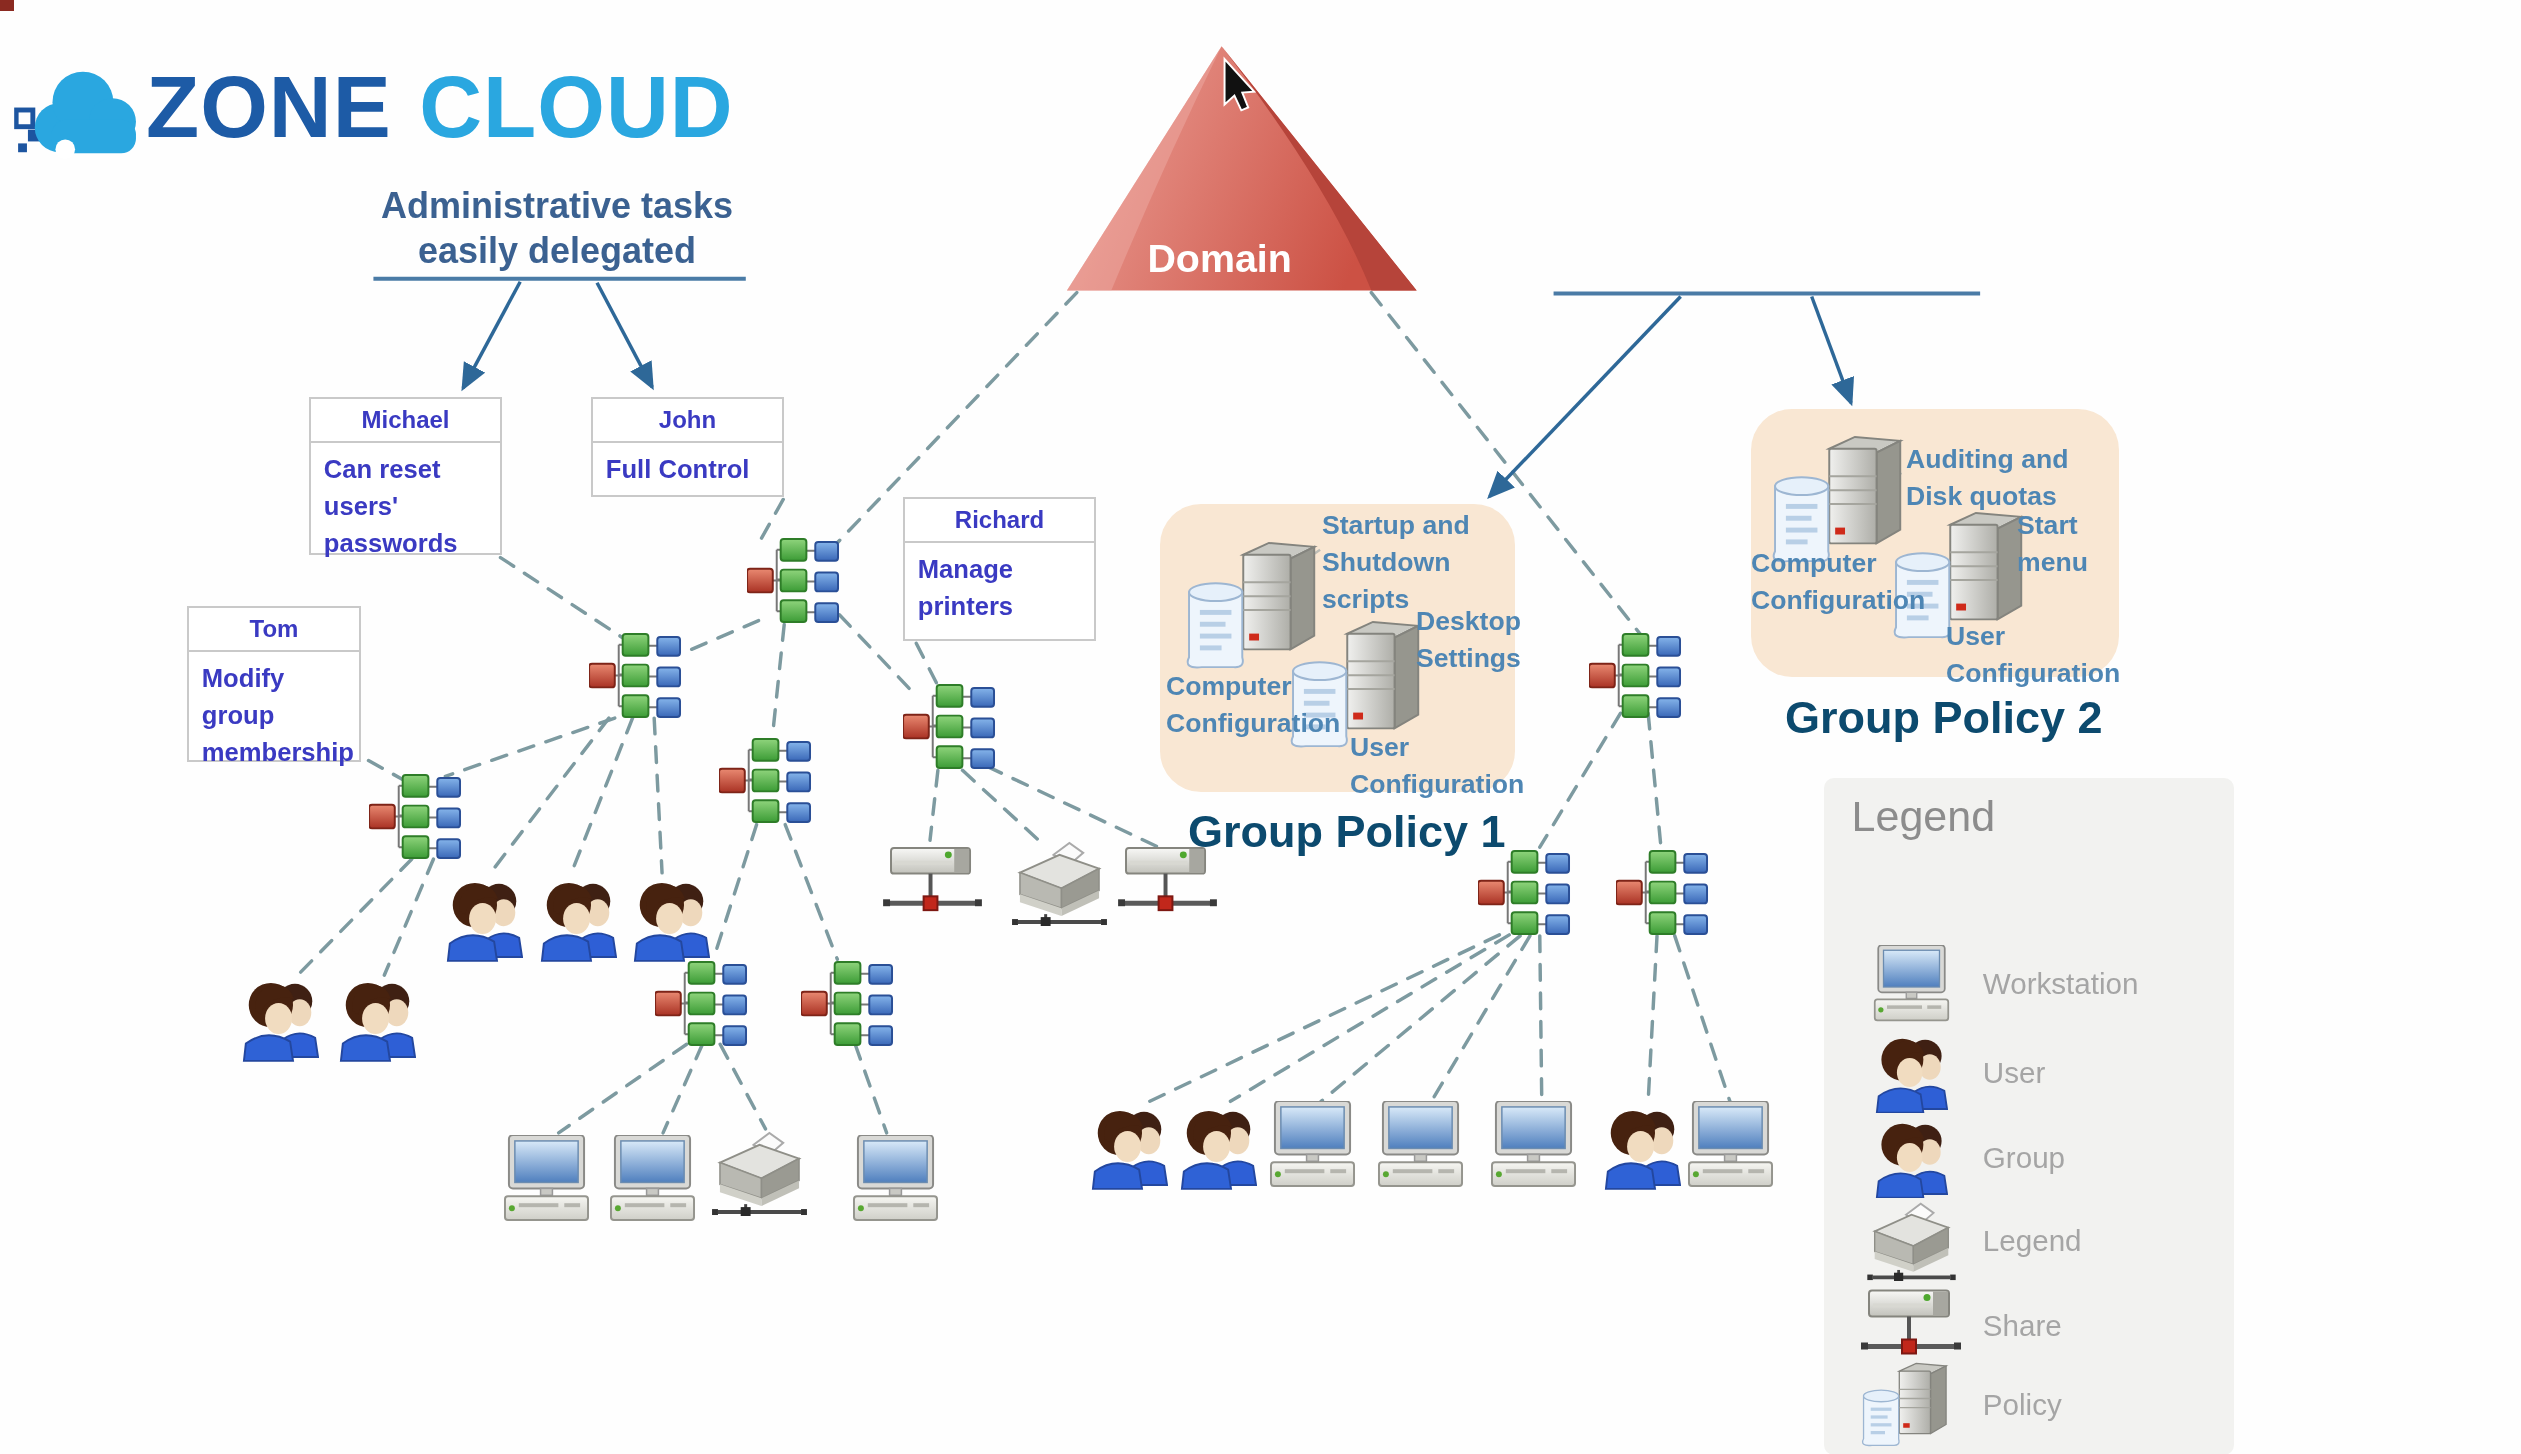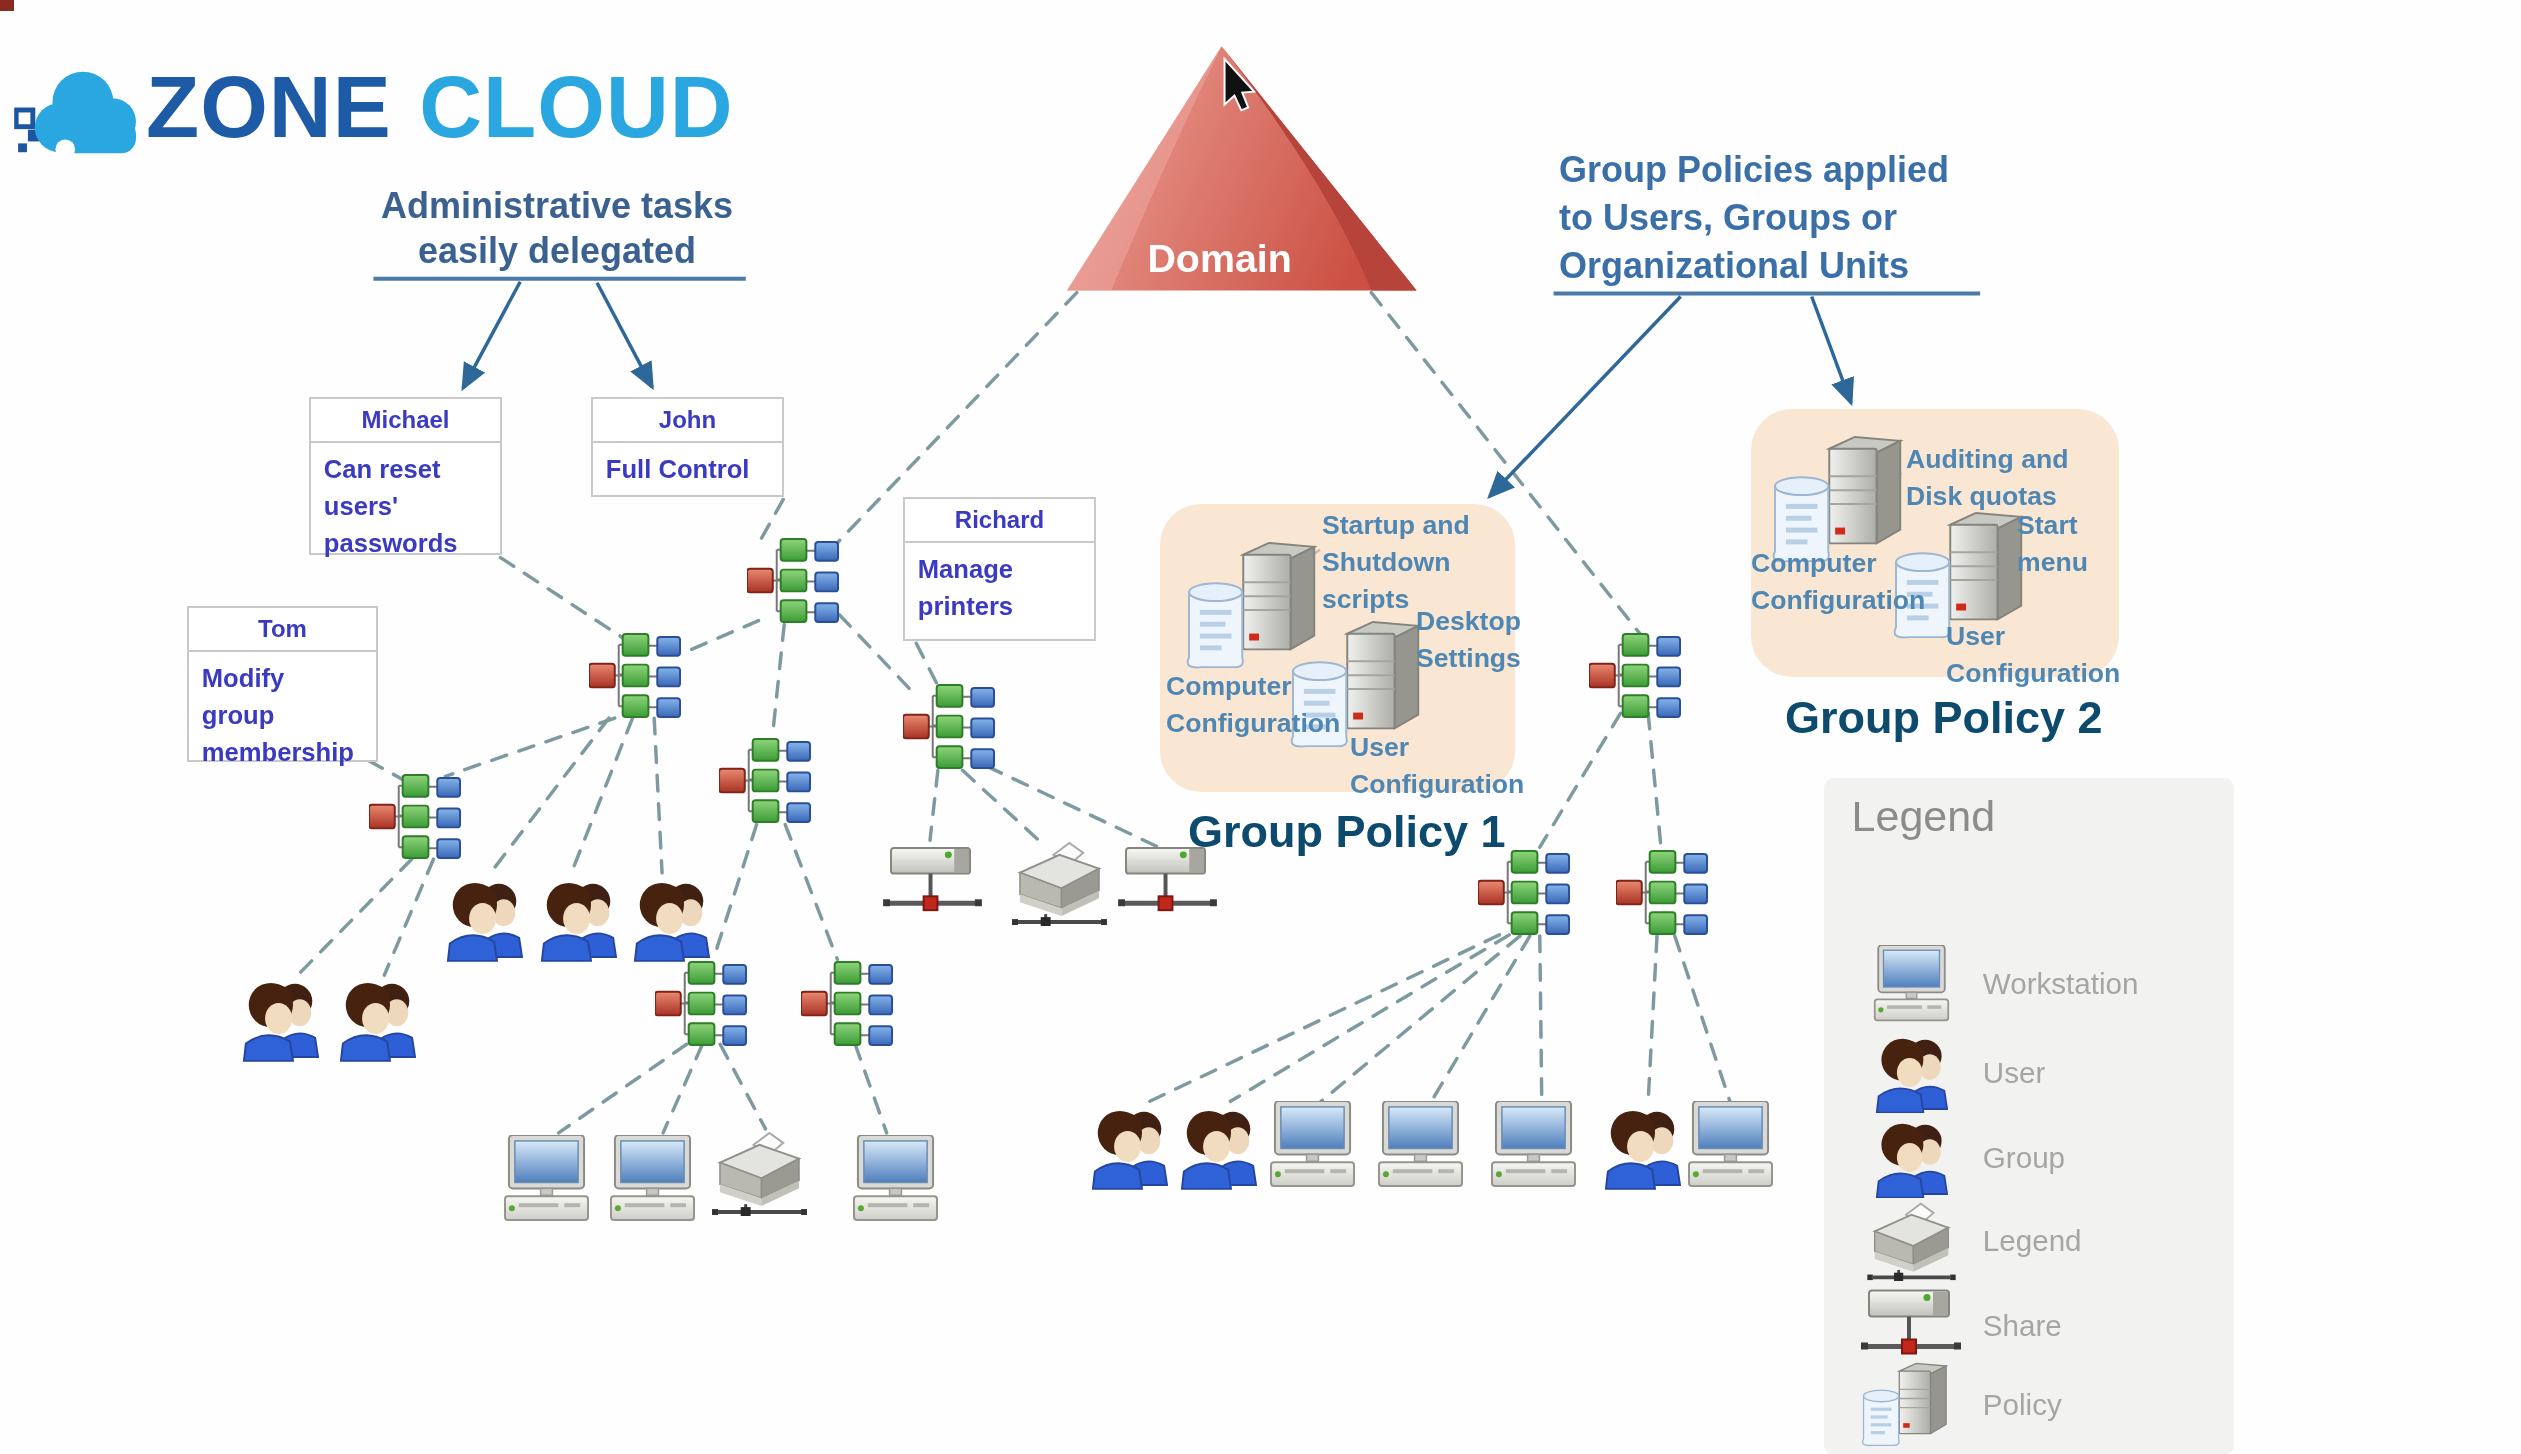--- a/index.html
+++ b/index.html
@@ -30,21 +30,21 @@
              color:#3b6191;line-height:1.25;z-index:4;}
   .gp-cap{left:1559px;top:146px;font-size:36px;font-weight:600;color:#3a6fa8;line-height:1.33;z-index:4;}
 
   
   .abox{background:#fff;border:2px solid #c9c9c9;z-index:4;}
   .abox .hd{height:44px;border-bottom:2px solid #c9c9c9;display:flex;align-items:center;justify-content:center;
             font-weight:bold;color:#3a3ac2;font-size:24px;}
   .abox .bd{padding:7.9px 12.8px;font-weight:bold;color:#3a3ac2;font-size:25.6px;line-height:1.45;}
   .b-michael{left:309px;top:397px;width:193px;height:158px;}
   .b-john{left:591px;top:397px;width:193px;height:100px;}
-  .b-tom{left:187px;top:606px;width:191px;height:156px;}
+  .b-tom{left:187px;top:606px;width:174px;height:156px;}
   .b-richard{left:903px;top:497px;width:193px;height:144px;}
 
   
   .gp-panel{background:#f9e7d3;border-radius:41px;}
   .p-gp1{left:1160px;top:504px;width:355px;height:288px;}
   .p-gp2{left:1751px;top:409px;width:368px;height:268px;}
   .gp-label{position:absolute;font-size:26.6px;font-weight:700;color:#4e86b4;line-height:1.4;z-index:4;}
   .gp-title{position:absolute;font-size:45px;font-weight:700;color:#0c4a6e;z-index:4;white-space:nowrap;}
 
   
@@ -354,25 +354,20 @@
       <use href="#i-cloudlogo"></use>
     </svg>
   <div class="abs logo-text">
     <span class="z">ZONE</span><span class="c">CLOUD</span>
   </div>
 
   <div class="abs admin-cap">
     <div>Administrative tasks</div>
     <div>easily delegated</div>
   </div>
-  <div class="abs gp-cap">
-    <div>Group Policies applied</div>
-    <div>to Users, Groups or</div>
-    <div>Organizational Units</div>
-  </div>
 
   <div class="abs abox b-michael">
     <div class="hd">Michael</div>
     <div class="bd">Can reset users' passwords</div>
   </div>
   <div class="abs abox b-john">
     <div class="hd">John</div>
     <div class="bd">Full Control</div>
   </div>
   <div class="abs abox b-tom">

